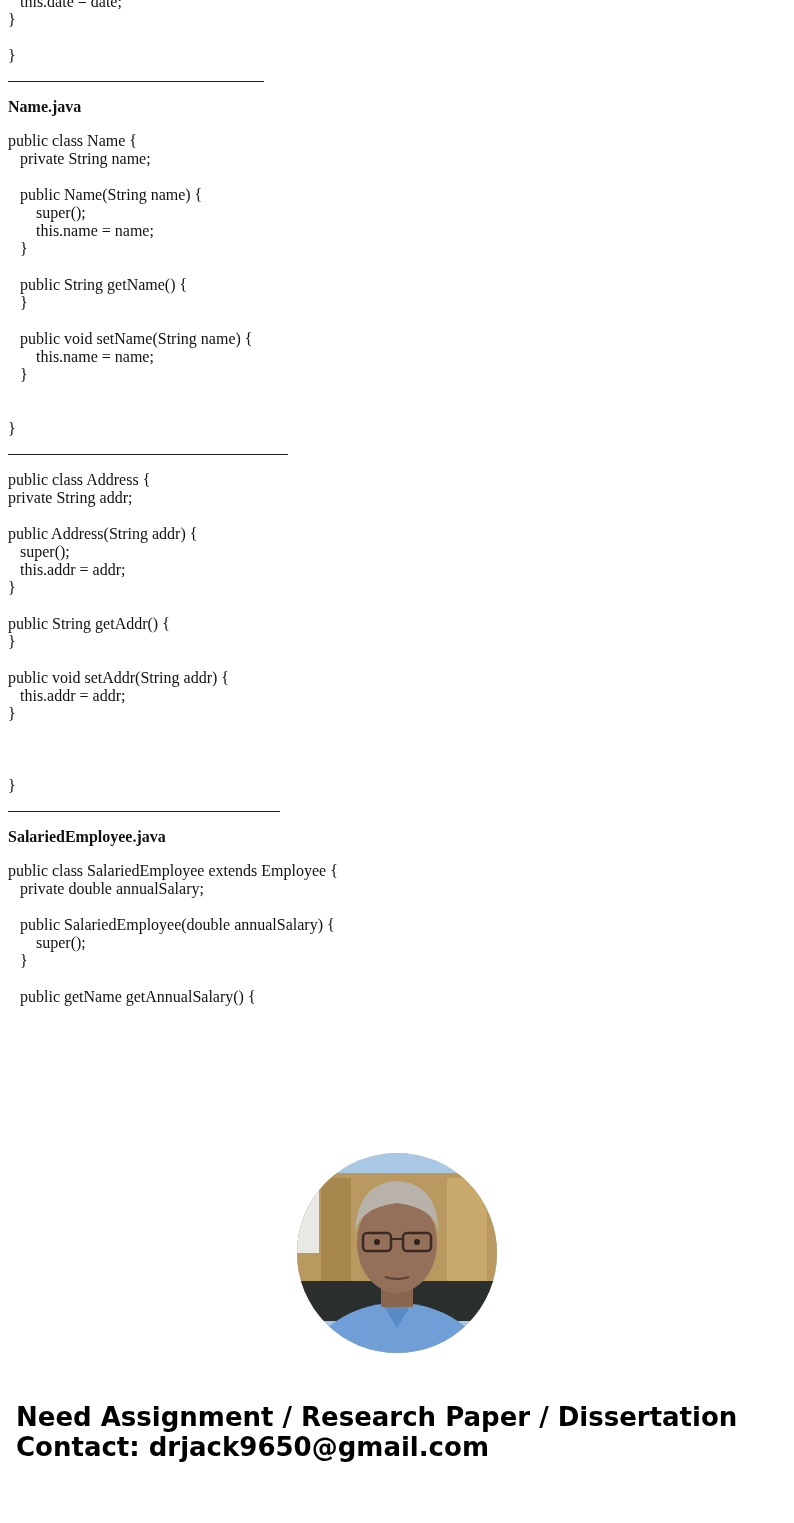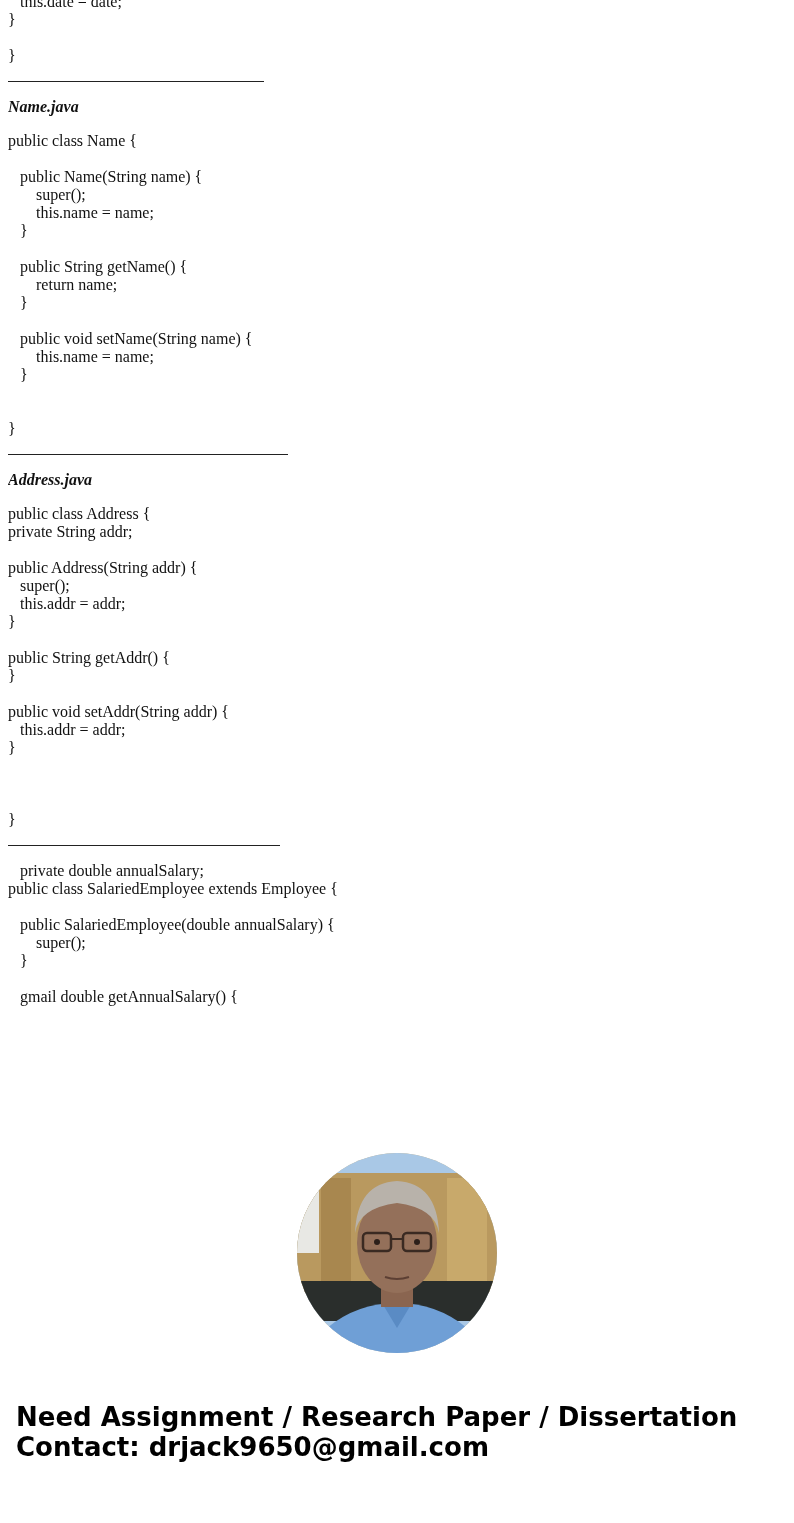--- a/index.html
+++ b/index.html
@@ -32,21 +32,20 @@
     .rule {
       height: 0;
       border-top: 1.5px solid #222;
       margin-top: 16px;
       margin-bottom: 16px;
     }
     .heading {
       font-weight: bold;
       height: 18px;
       margin-bottom: 16px;
-      font-style: italic;
     }
     .fade {
       position: absolute;
       left: 0;
       top: 1100px;
       width: 794px;
       height: 40px;
       background: linear-gradient(to bottom, rgba(255,255,255,0) 0%, rgba(255,255,255,0.85) 55%, #fff 100%);
     }
     .avatar {
@@ -78,39 +77,38 @@
     <div>
       <div class="line">   this.date = date;</div>
       <div class="line">}</div>
       <div class="line"></div>
       <div class="line">}</div>
     </div>
     <div class="rule" style="width: 256px;"></div>
     <div class="heading">Name.java</div>
     <div>
       <div class="line">public class Name {</div>
+      <div class="line">   private String name;</div>
       <div class="line"></div>
       <div class="line">   public Name(String name) {</div>
       <div class="line">       super();</div>
       <div class="line">       this.name = name;</div>
       <div class="line">   }</div>
       <div class="line"></div>
       <div class="line">   public String getName() {</div>
-      <div class="line">       return name;</div>
       <div class="line">   }</div>
       <div class="line"></div>
       <div class="line">   public void setName(String name) {</div>
       <div class="line">       this.name = name;</div>
       <div class="line">   }</div>
       <div class="line"></div>
       <div class="line"></div>
       <div class="line">}</div>
     </div>
     <div class="rule" style="width: 280px;"></div>
-    <div class="heading">Address.java</div>
     <div>
       <div class="line">public class Address {</div>
       <div class="line">private String addr;</div>
       <div class="line"></div>
       <div class="line">public Address(String addr) {</div>
       <div class="line">   super();</div>
       <div class="line">   this.addr = addr;</div>
       <div class="line">}</div>
       <div class="line"></div>
       <div class="line">public String getAddr() {</div>
@@ -118,29 +116,30 @@
       <div class="line"></div>
       <div class="line">public void setAddr(String addr) {</div>
       <div class="line">   this.addr = addr;</div>
       <div class="line">}</div>
       <div class="line"></div>
       <div class="line"></div>
       <div class="line"></div>
       <div class="line">}</div>
     </div>
     <div class="rule" style="width: 272px;"></div>
+    <div class="heading">SalariedEmployee.java</div>
     <div>
+      <div class="line">public class SalariedEmployee extends Employee {</div>
       <div class="line">   private double annualSalary;</div>
-      <div class="line">public class SalariedEmployee extends Employee {</div>
       <div class="line"></div>
       <div class="line">   public SalariedEmployee(double annualSalary) {</div>
       <div class="line">       super();</div>
       <div class="line">   }</div>
       <div class="line"></div>
-      <div class="line">   gmail double getAnnualSalary() {</div>
+      <div class="line">   public getName getAnnualSalary() {</div>
     </div>
   </div>
 <div class="fade"></div>
 
 <div class="avatar" title="Author portrait: older man with glasses in blue shirt">
   <svg width="200" height="200" viewBox="0 0 200 200">
     <rect x="0" y="0" width="200" height="200" fill="#a9c8e6"></rect>
     <rect x="0" y="20" width="200" height="120" fill="#b9995f"></rect>
     <rect x="0" y="30" width="22" height="70" fill="#e8e8e4"></rect>
     <rect x="150" y="25" width="40" height="110" fill="#c8a96b"></rect>

